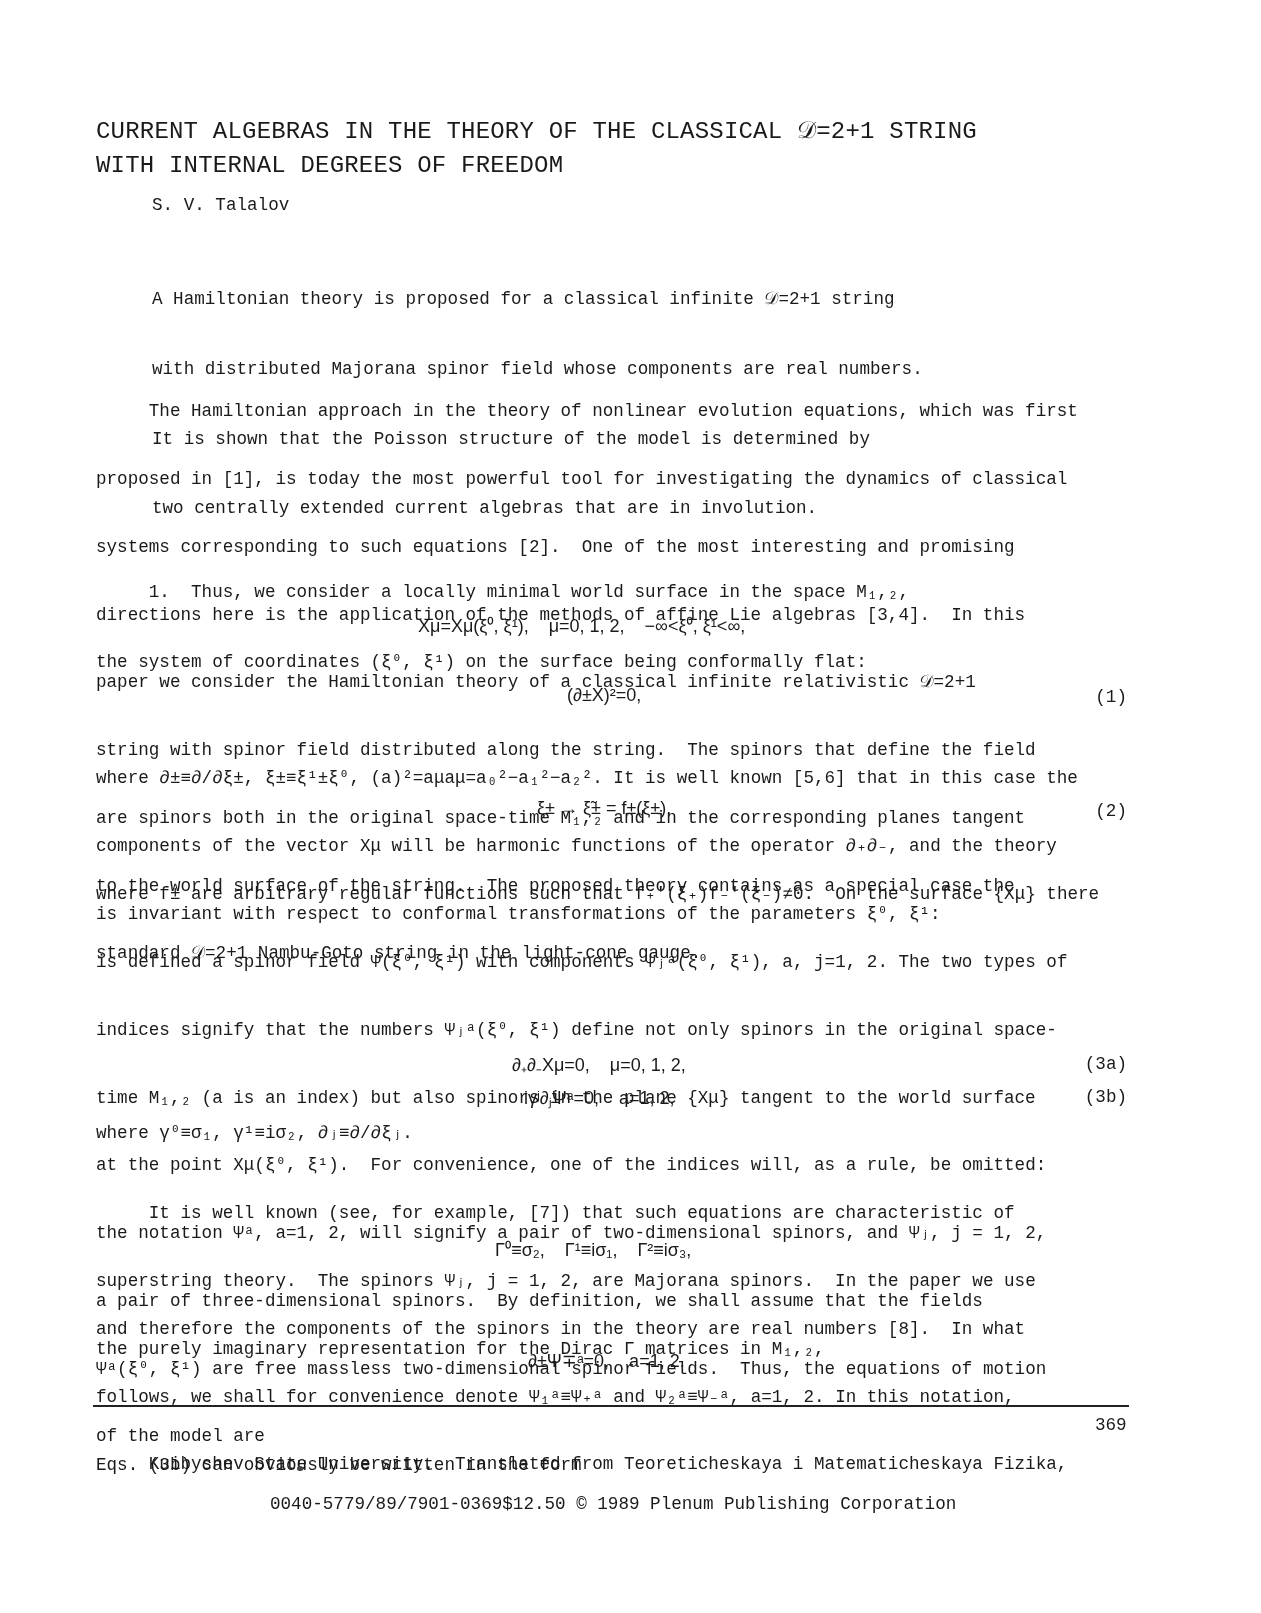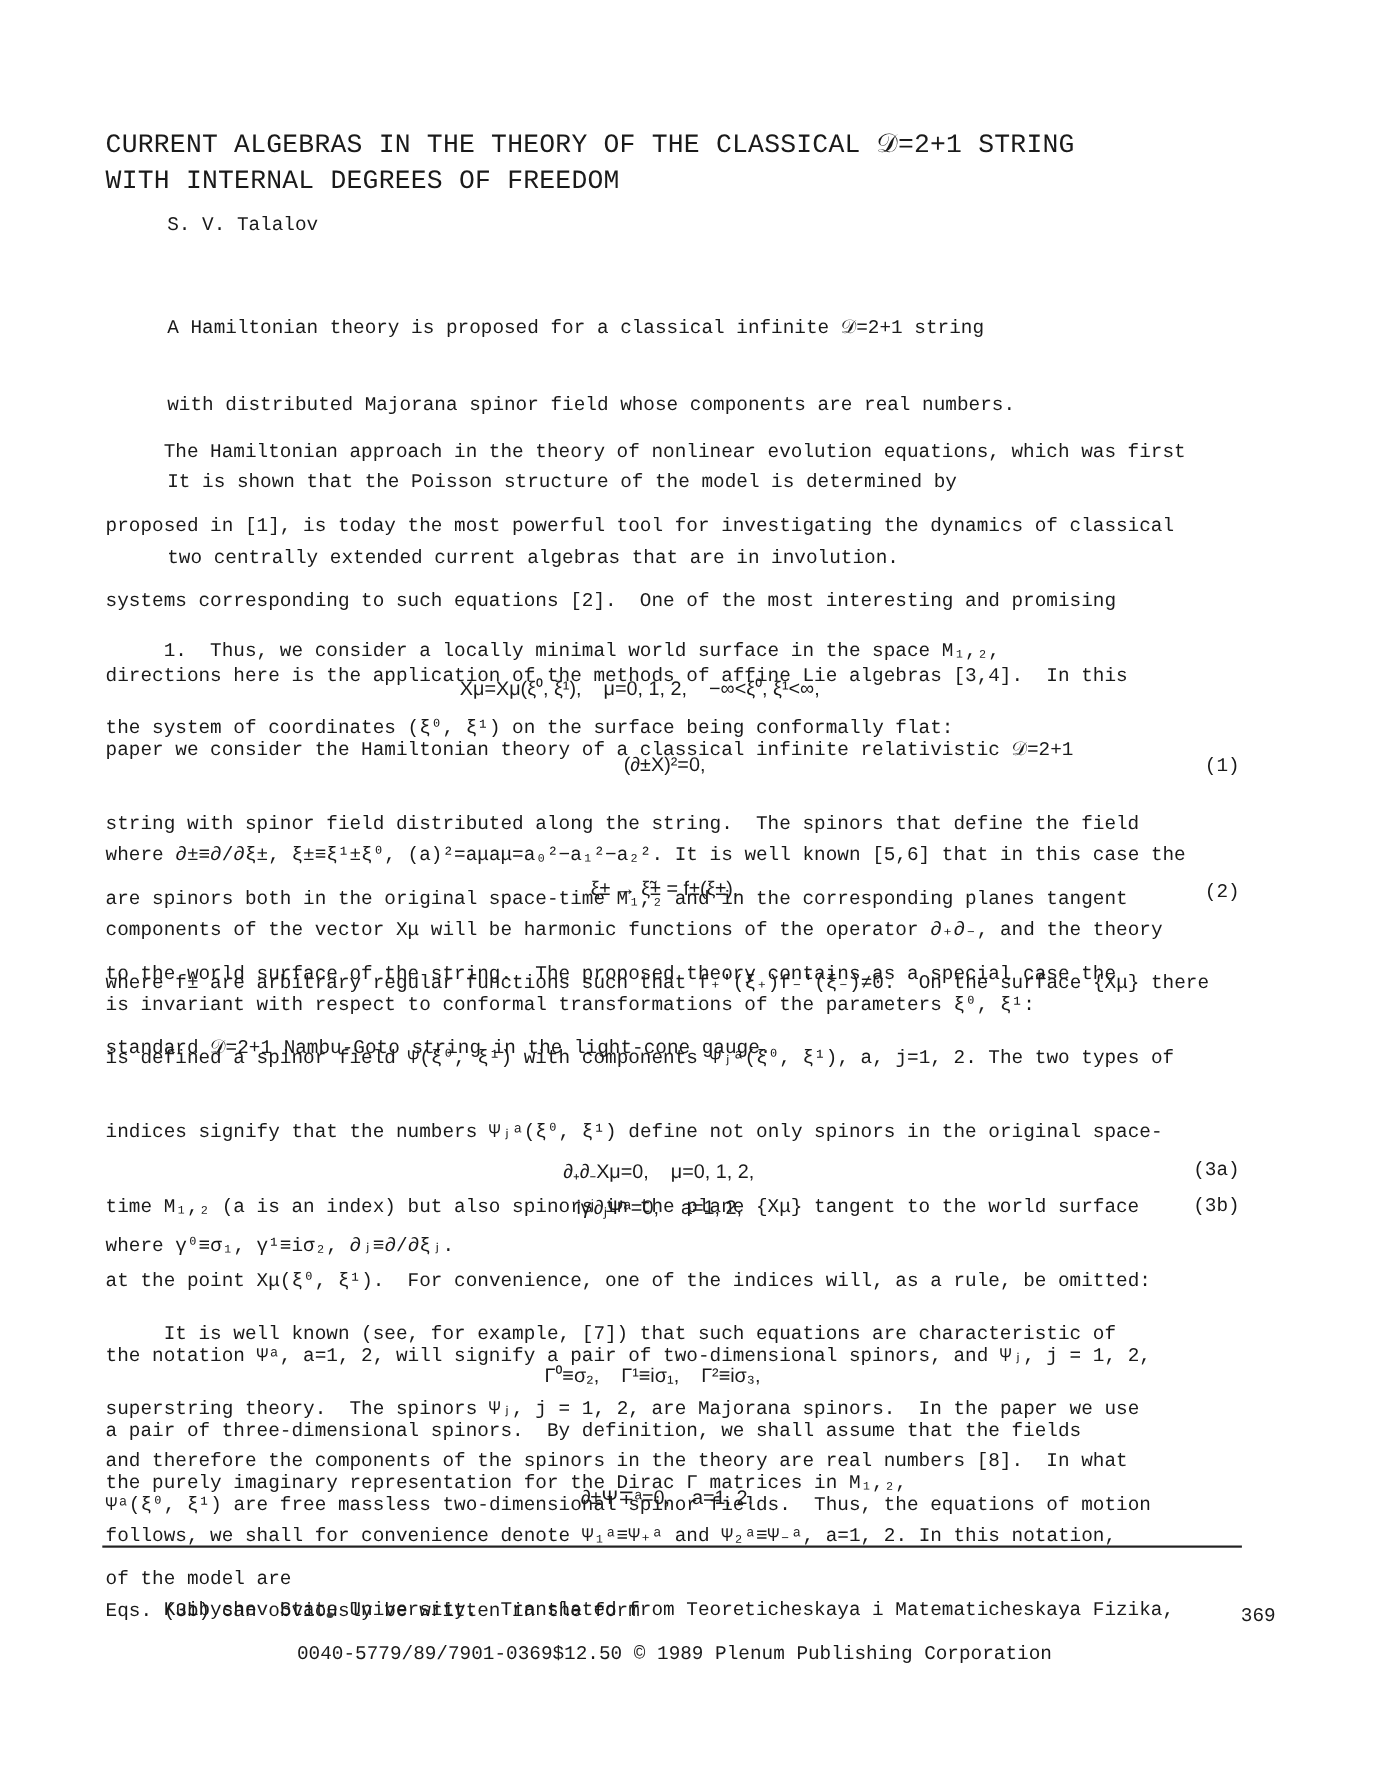--- a/index.html
+++ b/index.html
@@ -11,21 +11,21 @@
   .abs { position: absolute; white-space: pre; }
   .title { left: 96px; font-size: 24px; letter-spacing: 0.2px; }
   .author { left: 152px; top: 170px; }
   .abstract { left: 152px; top: 242px; line-height: 23.2px; }
   .para { left: 96px; line-height: 22.6px; }
   .eq { position: absolute; white-space: pre; font-family: Liberation Sans, sans-serif; font-size: 18px; }
   .eqnum { position: absolute; right: 134px; white-space: pre; font-family: "Liberation Mono", monospace; font-size: 17.6px; }
   .footrule { position: absolute; left: 93px; top: 1405px; width: 1036px; height: 2px; background: #222; }
   .footnote { left: 96px; top: 1408px; line-height: 22.6px; }
   .bottom { top: 1494px; left: 238px; margin-left: 32px; }
-  .pagenum { top: 1460px; left: 1095px; margin-left: 33px; }
+  .pagenum { top: 1415px; left: 1095px; }
   .speck { position: absolute; left: 297px; top: 1466px; width: 6px; height: 5px; border-radius: 3px; background: #444; }
 </style>
 </head>
 <body>
 
 <div>
 
   <div class="abs title" style="top:118px">CURRENT ALGEBRAS IN THE THEORY OF THE CLASSICAL 𝒟=2+1 STRING</div>
   <div class="abs title" style="top:152px">WITH INTERNAL DEGREES OF FREEDOM</div>
 

